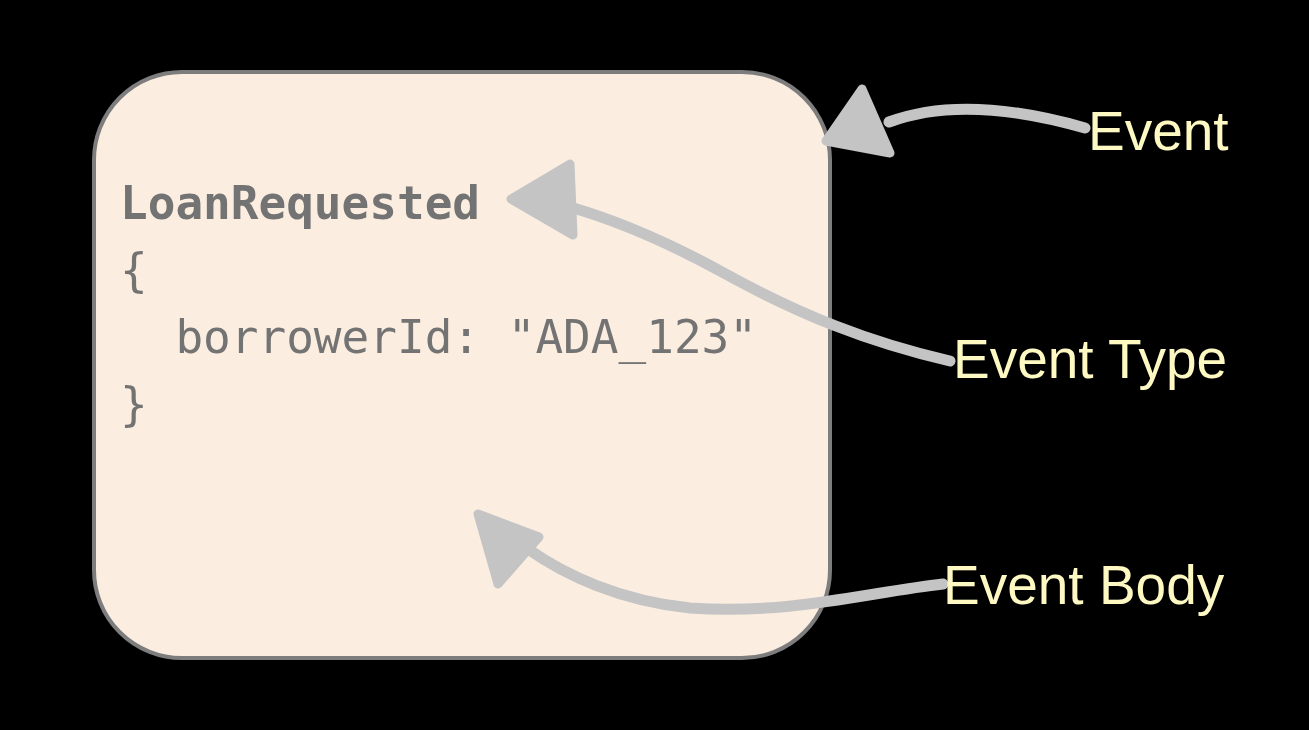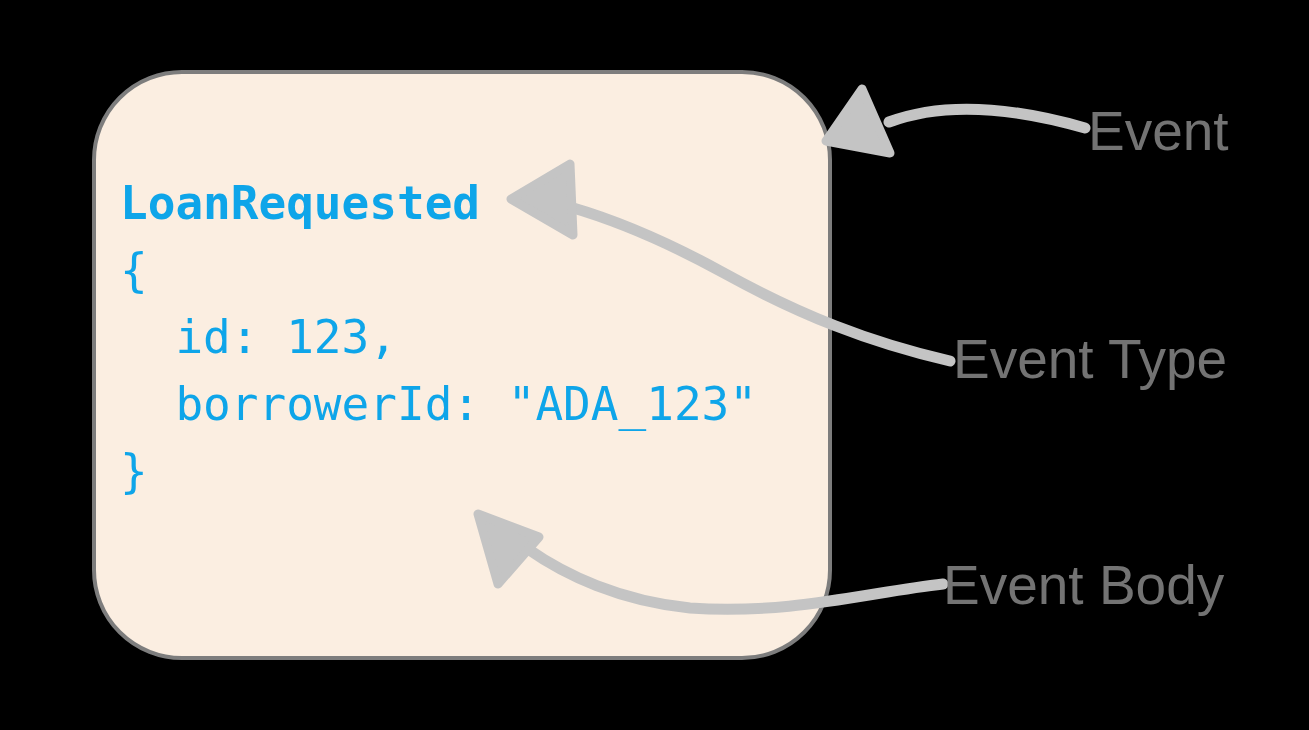--- a/index.html
+++ b/index.html
@@ -26,21 +26,21 @@
     border-radius: 90px;
     box-sizing: content-box;
   }
   .code-block {
     position: absolute;
     left: 120px;
     top: 170px;
     font-family: "DejaVu Sans Mono", "Liberation Mono", monospace;
     font-size: 46px;
     line-height: 67px;
-    color: #0ea5e9;
+    color: #737373;
     z-index: 2;
   }
   .code-line {
     white-space: pre;
     height: 67px;
   }
   .code-title {
     font-weight: bold;
   }
   .arrows-layer {
@@ -49,39 +49,38 @@
     top: 0;
     width: 1309px;
     height: 730px;
     z-index: 3;
     pointer-events: none;
   }
   .annotation-label {
     position: absolute;
     font-size: 55px;
     line-height: 55px;
-    color: #737373;
+    color: #fef9c3;
     white-space: nowrap;
     z-index: 4;
   }
   .label-event      { left: 1088px; top: 104px; }
   .label-event-type { left: 953px;  top: 332px; }
   .label-event-body { left: 943px;  top: 558px; }
 </style>
 </head>
 <body>
 
 <div class="canvas">
 
   <div class="event-card"></div>
 
   <div class="code-block">
     <div class="code-line code-title">LoanRequested</div>
     <div class="code-line">{</div>
-    <div class="code-line">  id: 123,</div>
     <div class="code-line">  borrowerId: "ADA_123"</div>
     <div class="code-line">}</div>
   </div>
 
   <svg class="arrows-layer" viewBox="0 0 1309 730" xmlns="http://www.w3.org/2000/svg">
 
     <g stroke="#c4c4c4" fill="none" stroke-width="11" stroke-linecap="round">
       <path d="M 1085 128 C 1015 108, 945 101, 889 122"></path>
       <polygon points="826,141 862,89 890,153" fill="#c4c4c4" stroke="#c4c4c4" stroke-width="9" stroke-linejoin="round"></polygon>
     </g>

